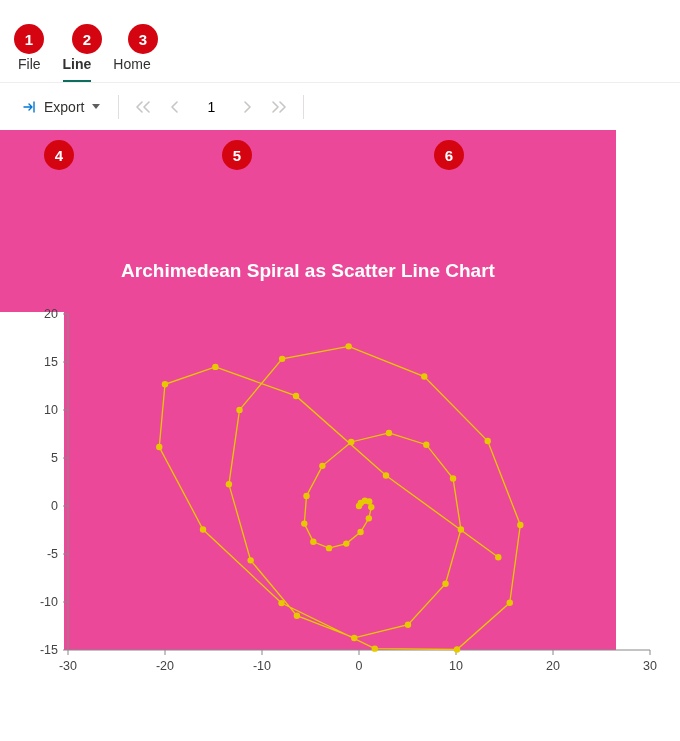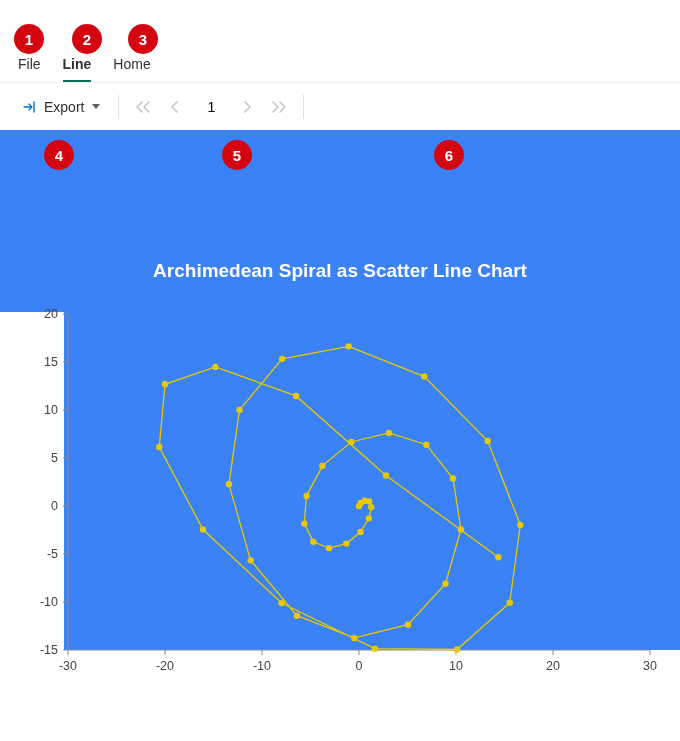--- a/index.html
+++ b/index.html
@@ -86,22 +86,22 @@
       font-family: inherit;
     }
     .chevron {
       width: 0; height: 0;
       border-left: 4px solid transparent;
       border-right: 4px solid transparent;
       border-top: 5px solid #605e5c;
       margin-left: 2px;
     }
     .report-area {
-      background: #3b82f6;
-      width: 680px;
+      background: #ec4899;
+      width: 616px;
       position: relative;
       padding-top: 130px;
     }
     .chart-title {
       color: #fff;
       font-weight: 700;
       font-size: 19px;
       text-align: center;
       width: 100%;
     }

